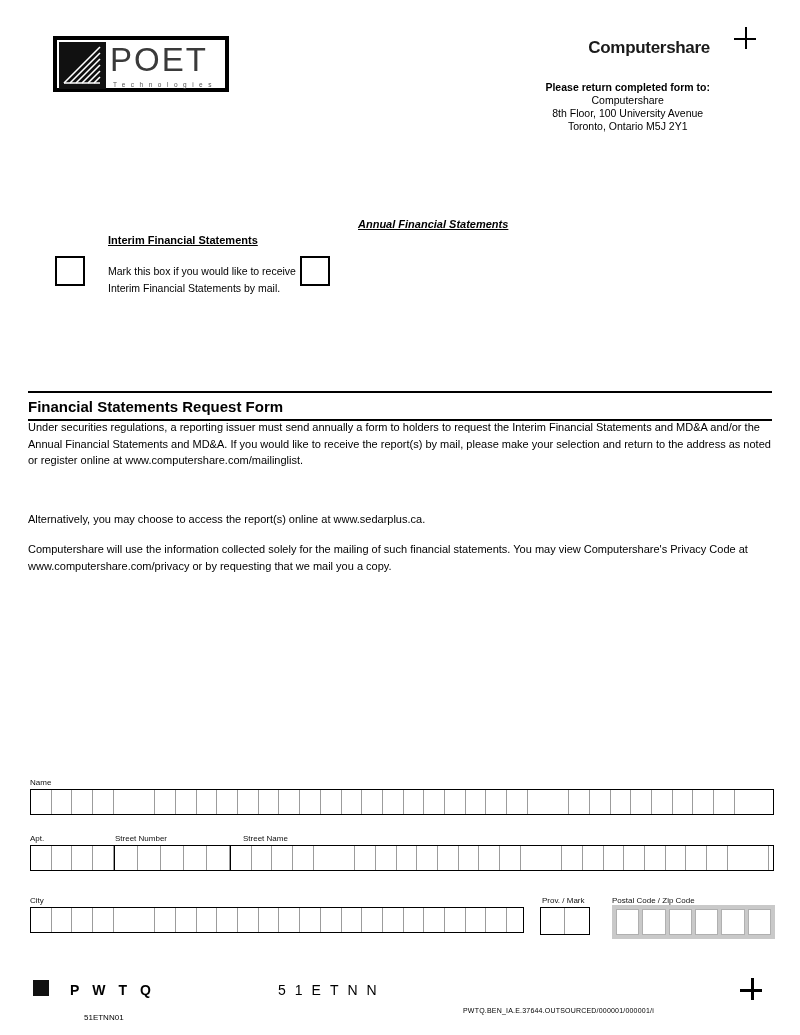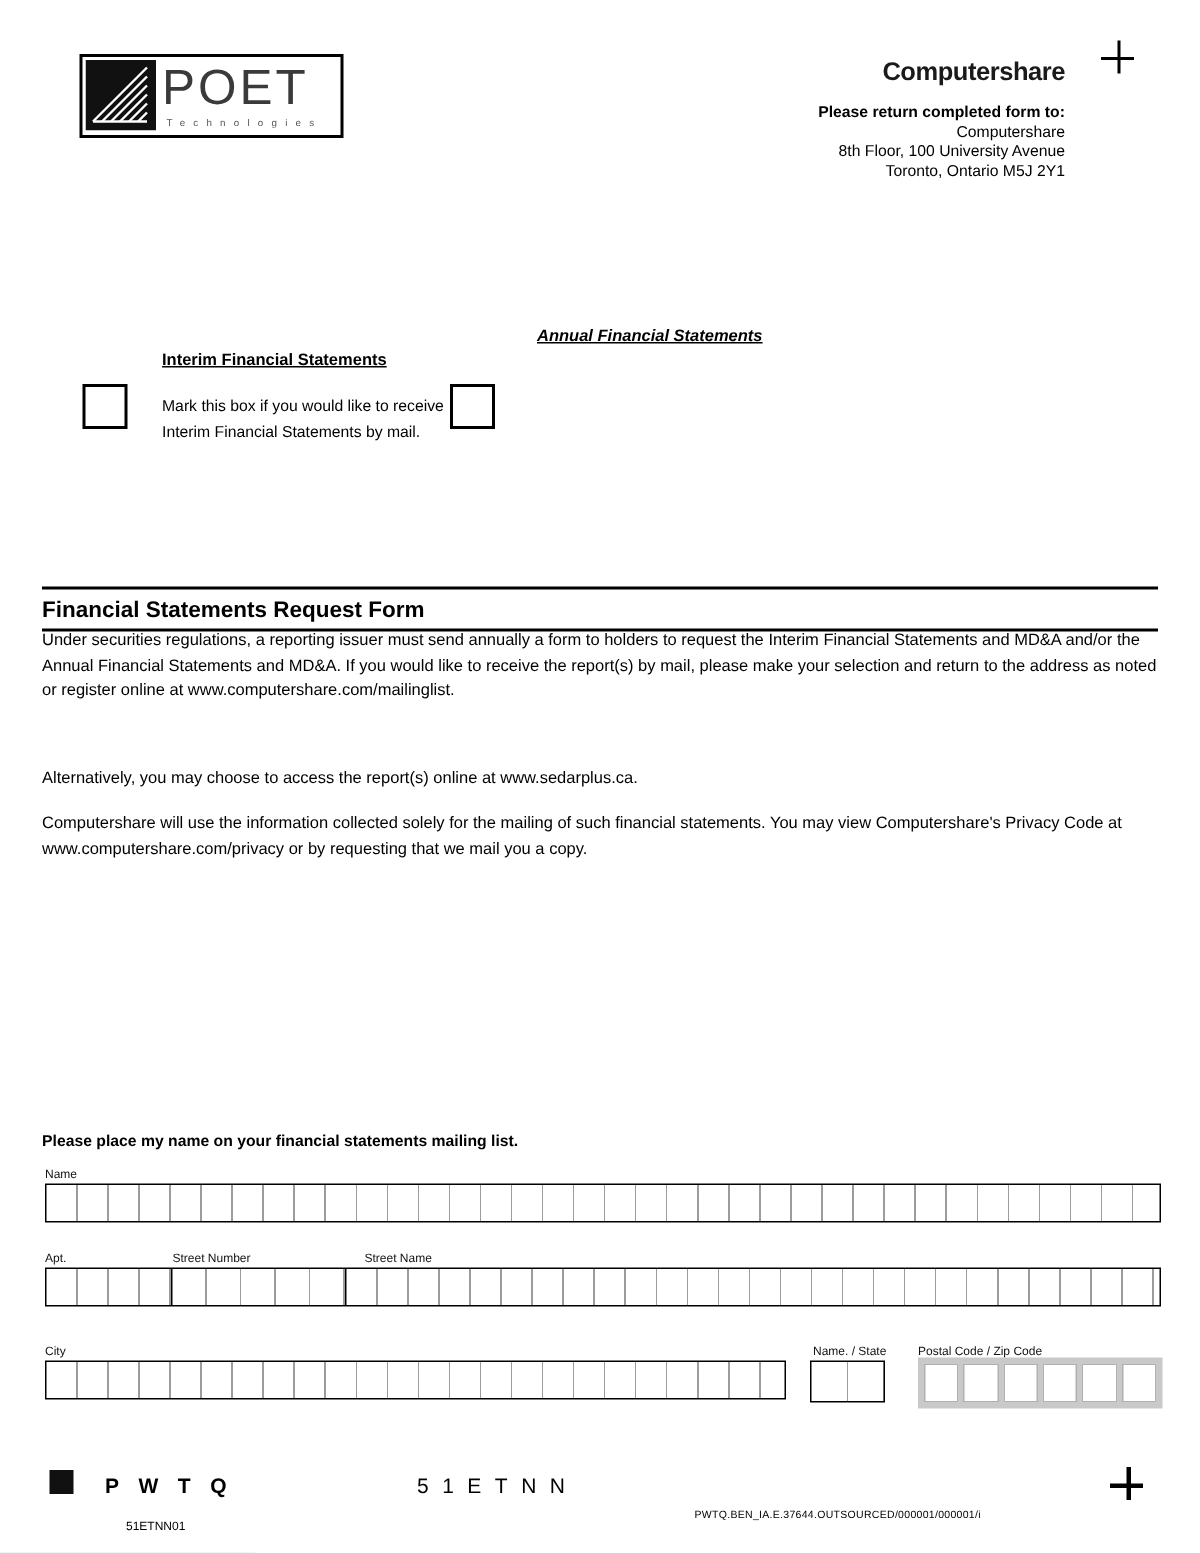--- a/index.html
+++ b/index.html
@@ -5,29 +5,29 @@
   html,body{margin:0;padding:0;background:#e9e9e9;}
   .page{
     position:relative;width:800px;height:1035px;margin:0 auto;
     background:#ffffff;color:#000;
     font-family:"Liberation Sans",sans-serif;
     overflow:hidden;
   }
   .abs{position:absolute;}
 
   
-  .poet-logo{left:53px;top:36px;width:176px;height:56px;border:2px solid #000000;display:flex;align-items:flex-start;padding:2px;box-sizing:border-box;background:#fff;}
+  .poet-logo{left:53px;top:36px;width:176px;height:56px;border:4px solid #000000;display:flex;align-items:flex-start;padding:2px;box-sizing:border-box;background:#fff;}
   .poet-mark{width:47px;height:47px;flex:0 0 auto;}
   .poet-text-col{margin-left:4px;display:flex;flex-direction:column;}
   .poet-name{font-size:33px;line-height:36px;font-weight:400;letter-spacing:2px;color:#3a3a3a;}
   .poet-sub{font-size:6.5px;letter-spacing:5.5px;color:#555;margin-top:3px;margin-left:3px;}
 
   .cs-block{right:90px;top:38px;text-align:right;}
   .cs-logo{font-size:17px;font-weight:bold;letter-spacing:-0.3px;color:#1a1a1a;}
-  .return-block{margin-top:11px;font-size:10.5px;line-height:13px;}
+  .return-block{margin-top:23px;font-size:10.5px;line-height:13px;text-align:center;}
   .return-title{font-weight:bold;}
 
   .regmark{width:22px;height:22px;}
   .regmark::before{content:"";position:absolute;left:0;right:0;top:50%;height:1.5px;background:#000;}
   .regmark::after{content:"";position:absolute;top:0;bottom:0;left:50%;width:1.5px;background:#000;}
   .regmark-top{left:734px;top:27px;}
   .regmark-bottom{left:740px;top:978px;}
   .regmark-bottom::before{height:2.5px;}
   .regmark-bottom::after{width:2.5px;}
 
@@ -135,38 +135,37 @@
   </div>
 
   <div class="abs rule rule-top"></div>
   <div class="abs form-title">Financial Statements Request Form</div>
   <div class="abs rule rule-bottom"></div>
 
   <div class="abs para para1">Under securities regulations, a reporting issuer must send annually a form to holders to request the Interim Financial Statements and MD&amp;A and/or the Annual Financial Statements and MD&amp;A.   If you would like to receive the report(s) by mail, please make your selection and return to the address as noted or register online at www.computershare.com/mailinglist.</div>
   <div class="abs para para3">Computershare will use the information collected solely for the mailing of such financial statements. You may view Computershare's Privacy Code at www.computershare.com/privacy or by requesting that we mail you a copy.</div>
   <div class="abs para para2">Alternatively, you may choose to access the report(s) online at www.sedarplus.ca.</div>
 
-  <div class="abs mail-instr">Please place my name on your financial statements mailing list.</div>
 
   <div class="abs field-label lbl-name">Name</div>
   <div class="abs comb name-comb"></div>
 
   <div class="abs field-label lbl-apt">Apt.</div>
   <div class="abs field-label lbl-streetnum">Street Number</div>
   <div class="abs field-label lbl-streetname">Street Name</div>
   <div class="abs row2">
     <div class="seg seg-apt"></div>
     <div class="seg seg-streetnum"></div>
     <div class="seg seg-streetname"></div>
   </div>
 
   <div class="abs field-label lbl-city">City</div>
   <div class="abs comb city-comb"></div>
 
-  <div class="abs field-label lbl-prov">Name. / State</div>
+  <div class="abs field-label lbl-prov">Prov. / Mark</div>
   <div class="abs comb-plain prov-box"></div>
 
   <div class="abs field-label lbl-postal">Postal Code / Zip Code</div>
   <div class="abs postal-block">
     <div class="postal-cell"></div>
     <div class="postal-cell"></div>
     <div class="postal-cell"></div>
     <div class="postal-cell"></div>
     <div class="postal-cell"></div>
     <div class="postal-cell"></div>

